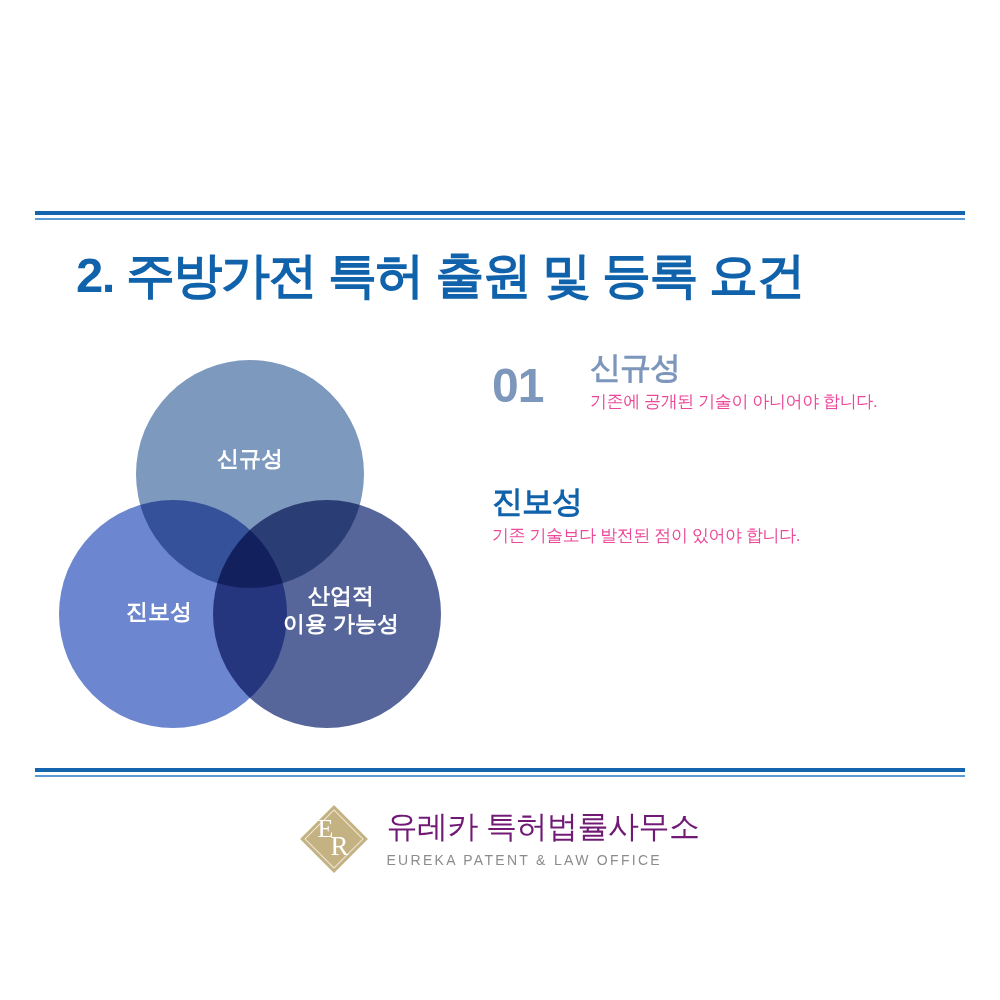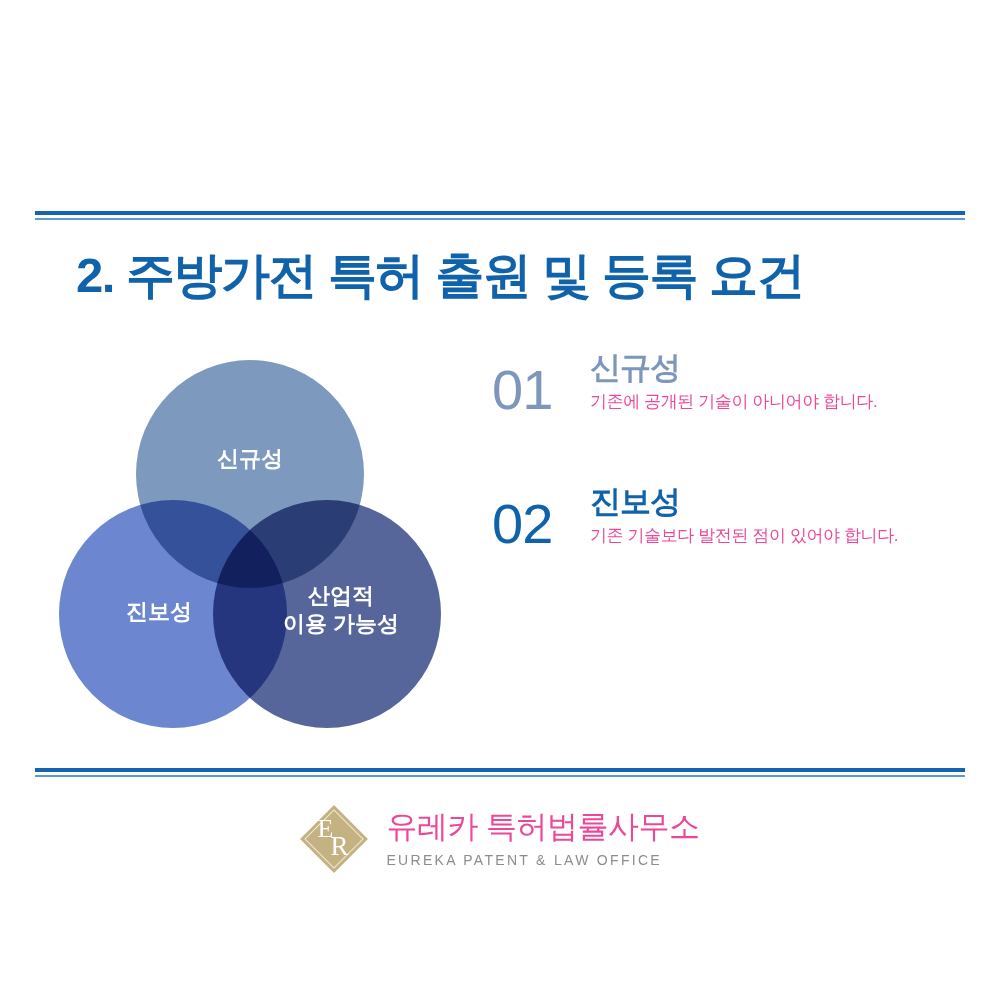--- a/index.html
+++ b/index.html
@@ -126,22 +126,22 @@
     width: 470px;
   }
   .req-item {
     position: relative;
     display: flex;
     align-items: flex-start;
     margin-bottom: 38px;
     min-height: 96px;
   }
   .req-num {
-    font-size: 56px;
-    font-weight: normal;
+    font-size: 48px;
+    font-weight: bold;
     line-height: 1;
     width: 98px;
     flex: 0 0 98px;
     padding-top: 12px;
     letter-spacing: -1px;
   }
   .req-body {
     flex: 1 1 auto;
     padding-top: 0;
   }
@@ -220,21 +220,21 @@
     font-size: 27px;
     line-height: 1;
   }
   .logo-text {
     display: flex;
     flex-direction: column;
     justify-content: center;
   }
   .logo-name-ko {
     font-size: 31px;
-    color: #ec4899;
+    color: #701a75;
     letter-spacing: -0.5px;
     line-height: 1.1;
     white-space: nowrap;
   }
   .logo-name-en {
     font-size: 14px;
     color: #8c8c8c;
     letter-spacing: 2.3px;
     margin-top: 7px;
     white-space: nowrap;
@@ -270,21 +270,20 @@
 
     <div class="req-item">
       <div class="req-num tone-1">01</div>
       <div class="req-body">
         <div class="req-heading tone-1">신규성</div>
         <div class="req-desc">기존에 공개된 기술이 아니어야 합니다.</div>
       </div>
     </div>
 
     <div class="req-item">
-      <div class="req-num tone-2">02</div>
       <div class="req-body">
         <div class="req-heading tone-2">진보성</div>
         <div class="req-desc">기존 기술보다 발전된 점이 있어야 합니다.</div>
       </div>
     </div>
 
 
   </div>
 
   <div class="rule" id="rule-bottom">

